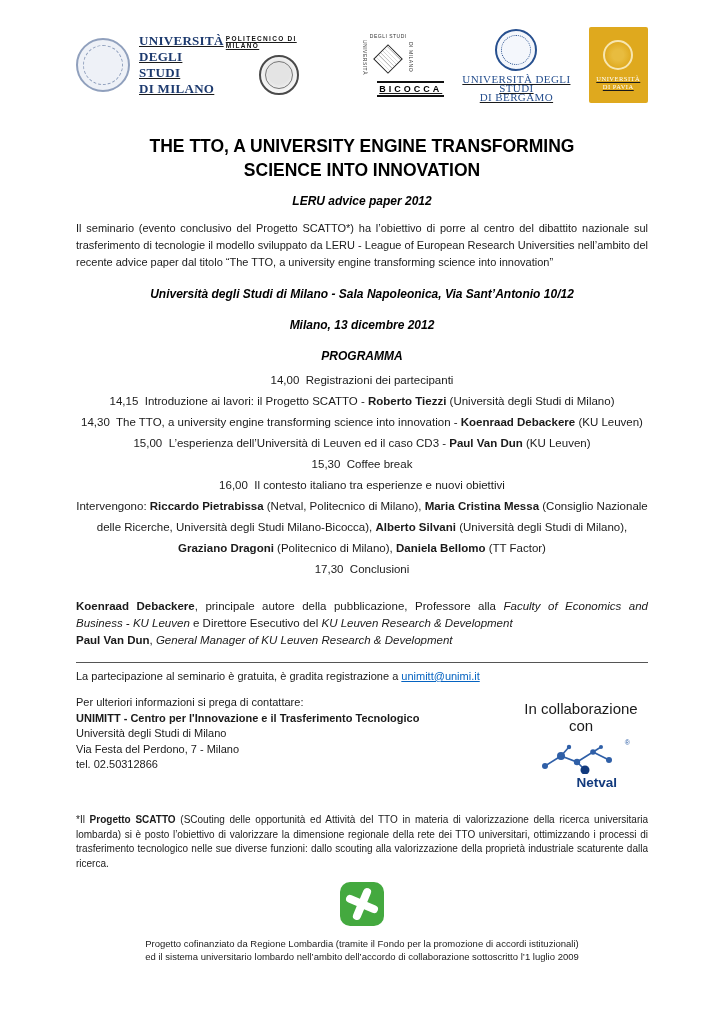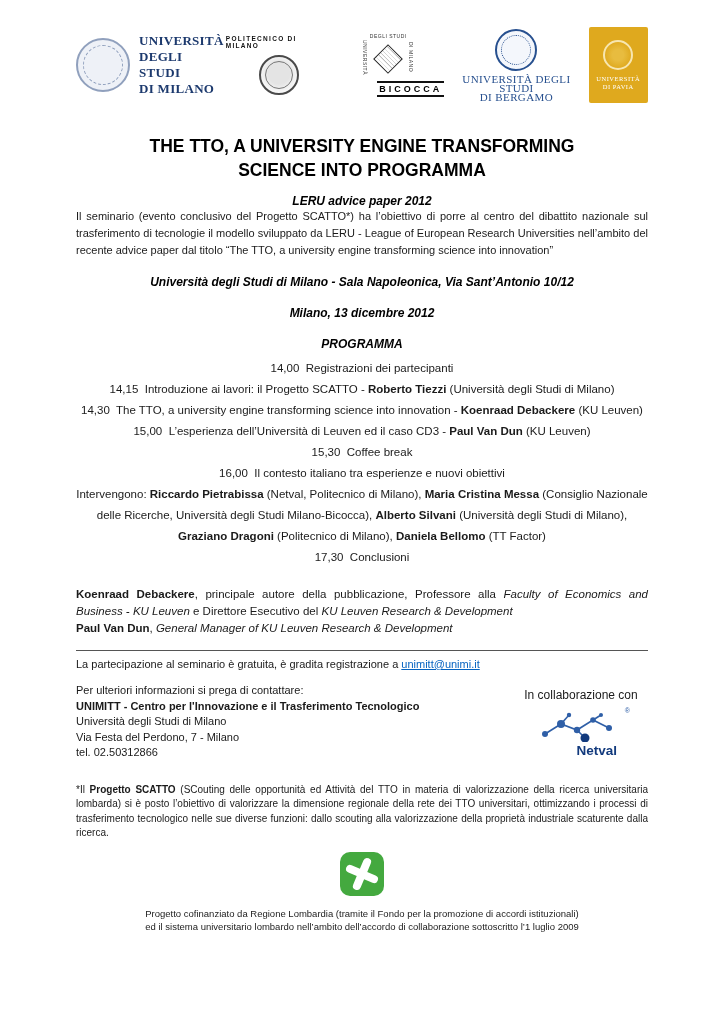--- a/index.html
+++ b/index.html
@@ -1,21 +1,21 @@
 <!DOCTYPE html>
 <html><head>
 <meta charset="utf-8">
 <style>
   * { margin:0; padding:0; box-sizing:border-box; }
   html,body { background:#fff; }
   body { width:724px; font-family:"Liberation Sans",sans-serif; color:#1a1a1a; }
   .page { width:724px; height:1024px; padding:22px 76px 8px; overflow:hidden; background:#fff; }
 
   
-  .logo-row { display:flex; justify-content:space-between; align-items:center; height:86px; margin-bottom:22px; }
+  .logo-row { display:flex; justify-content:space-between; align-items:center; height:86px; margin-bottom:22px;text-decoration:underline; }
   .logo-unimi { display:flex; align-items:center; gap:9px; }
   .unimi-seal { width:54px; height:54px; border-radius:50%; border:2px solid #90a0bd; background:#eef1f7; position:relative; flex:0 0 auto; }
   .seal-inner { position:absolute; inset:5px; border-radius:50%; border:1px dashed #90a0bd; }
   .unimi-text { font-family:"Liberation Serif",serif; font-weight:bold; color:#1d3a6e; font-size:13px; line-height:16px; letter-spacing:.3px; }
 
   .logo-polimi { display:flex; flex-direction:column; align-items:center; gap:6px; }
   .polimi-label { font-size:6.5px; font-weight:bold; letter-spacing:1.3px; color:#111; }
   .polimi-seal { width:40px; height:40px; border-radius:50%; border:2px solid #4a4a4a; background:radial-gradient(circle at 50% 45%, #e4e4e4 40%, #fafafa 75%); position:relative; }
   .seal-inner2 { position:absolute; inset:4px; border-radius:50%; border:1px solid #777; }
 
@@ -34,38 +34,38 @@
 
   .logo-pavia { width:60px; height:76px; background:#dfa91e; border-radius:2px; display:flex; flex-direction:column; align-items:center; justify-content:center; gap:5px; }
   .pavia-seal { width:30px; height:30px; border-radius:50%; border:2px solid #f7e6b0; background:radial-gradient(circle,#e8bc3f 30%, #dfa91e 75%); }
   .pavia-text { color:#fff; font-size:6.5px; text-align:center; line-height:8px; letter-spacing:.5px; font-family:"Liberation Serif",serif; }
 
   
   .title { margin-top:26px; text-align:center; font-size:17.5px; line-height:24px; font-weight:bold; color:#000; }
   .t-line { display:block; }
   .center-bi { text-align:center; font-weight:bold; font-style:italic; font-size:12px; color:#000; }
   .subtitle { margin-top:12px; }
-  .intro { font-size:11px; line-height:17px; text-align:justify; }
+  .intro { margin-top:12px; font-size:11px; line-height:17px; text-align:justify; }
   .venue { margin-top:16px; }
   .dateline { margin-top:17px; }
   .prog-head { margin-top:17px; }
   .program { margin-top:7px; font-size:11.5px; }
   .prog-line { line-height:21px; white-space:pre-wrap;text-align:center; }
   .keynote-head { margin-top:14px; }
   .keynote-para { margin-top:18px; font-size:11.5px; line-height:17px; text-align:justify; }
   .keynote-para2 { font-size:11.5px; line-height:17px; }
   .divider { margin-top:13px; border:none; border-top:1px solid #555; height:0; }
   .registration { margin-top:7px; font-size:11px; }
   a.link { color:#0563c1; text-decoration:underline; cursor:pointer; }
 
   .contact-row { margin-top:13px; display:flex; justify-content:space-between; align-items:flex-start; }
   .contact-left { font-size:11px; line-height:15.5px; }
   .bold { font-weight:bold; }
   .contact-right { width:134px; text-align:center; padding-top:5px; }
-  .collab-label { font-size:12px; font-style:normal; color:#1a1a1a; }
+  .collab-label { font-size:15px; font-style:normal; color:#1a1a1a; }
   .netval { position:relative; margin-top:10px; display:inline-block; }
   .netval-reg { position:absolute; top:-5px; right:-7px; font-size:7px; color:#2f5fa7; }
   .netval-name { font-weight:bold; color:#123a7d; font-size:13.5px; text-align:right; margin-top:-3px; padding-right:6px; }
 
   .footnote { margin-top:22px; font-size:10px; line-height:14.5px; text-align:justify; }
   .region { margin-top:11px; text-align:center; }
   .region-name { color:#8f959c; font-size:17px; margin-top:1px; letter-spacing:.2px; }
   .footer { margin-top:7px; text-align:center; font-size:9.5px; line-height:13px; color:#222; }
 
   .sb { font-weight:bold; }
@@ -121,21 +121,21 @@
       <div class="pavia-text">
         <div>UNIVERSITÀ</div>
         <div>DI PAVIA</div>
       </div>
     </div>
 
   </header>
 
   <h1 class="title">
     <span class="t-line">THE TTO, A UNIVERSITY ENGINE TRANSFORMING</span>
-    <span class="t-line">SCIENCE INTO PROGRAMMA</span>
+    <span class="t-line">SCIENCE INTO INNOVATION</span>
   </h1>
 
   <div class="subtitle center-bi">LERU advice paper 2012</div>
 
   <p class="intro">Il seminario (evento conclusivo del Progetto SCATTO*) ha l’obiettivo di porre al centro del dibattito nazionale sul trasferimento di tecnologie il modello sviluppato da LERU - League of European Research Universities nell’ambito del recente advice paper dal titolo “The TTO, a university engine transforming science into innovation”</p>
 
   <div class="center-bi venue">Università degli Studi di Milano - Sala Napoleonica, Via Sant’Antonio 10/12</div>
   <div class="center-bi dateline">Milano, 13 dicembre 2012</div>
   <div class="center-bi prog-head">PROGRAMMA</div>
 

